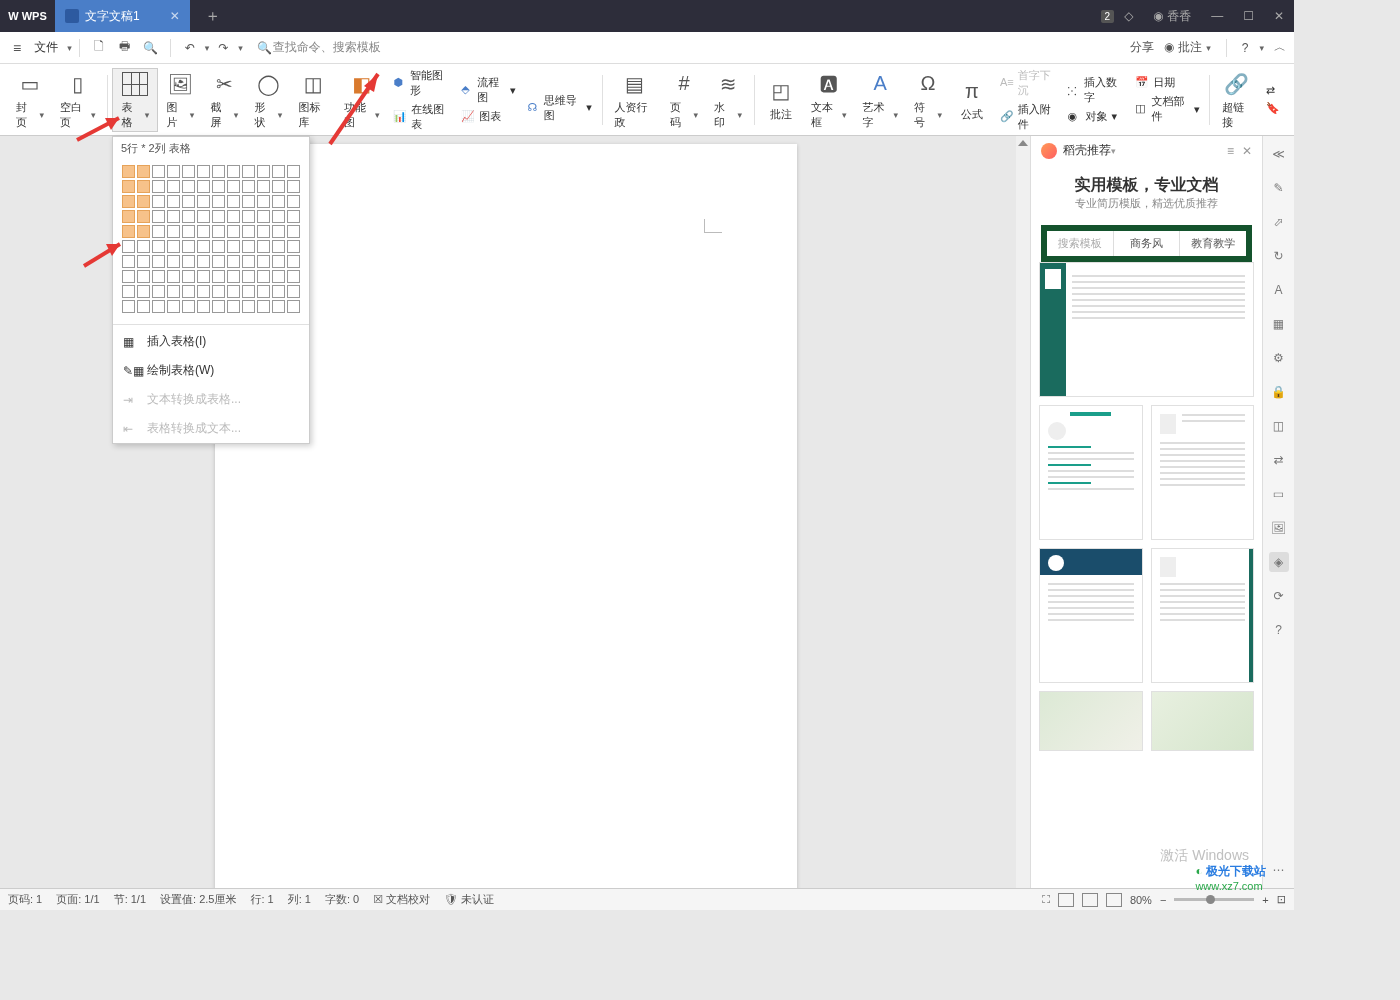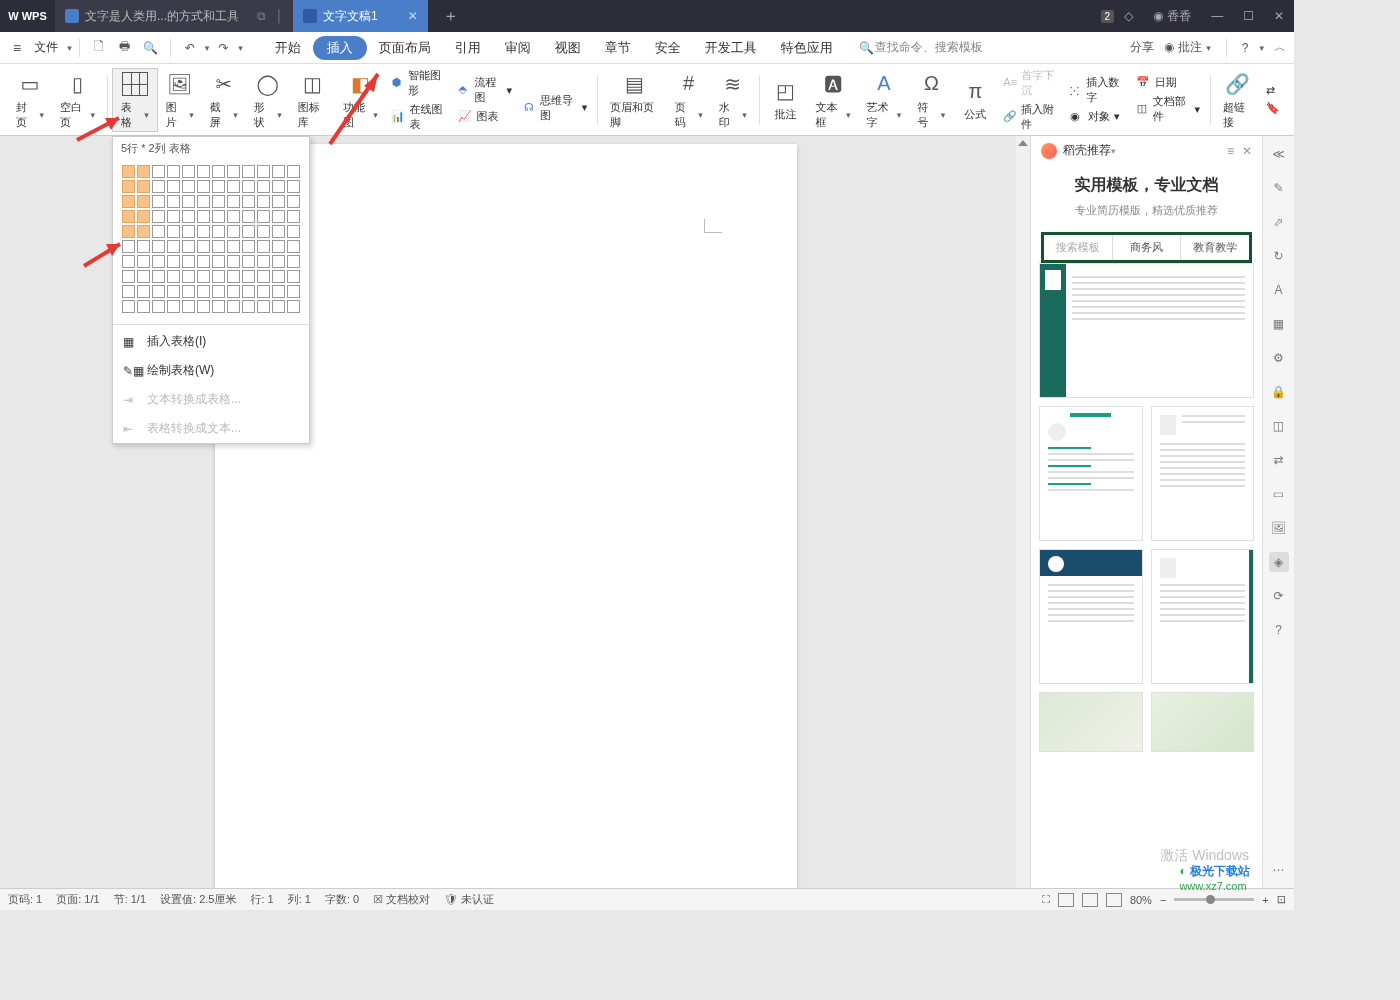--- a/index.html
+++ b/index.html
@@ -68,22 +68,22 @@
 .table-dropdown .td-item.disabled { color: #bbb; }
 .table-dropdown .td-icon { width: 16px; height: 14px; display: inline-block; }
 
 
 .right-panel { position: absolute; right: 32px; top: 136px; width: 232px; bottom: 22px; background: #fff; border-left: 1px solid #ddd; display: flex; flex-direction: column; }
 .right-panel .rp-header { display: flex; align-items: center; padding: 6px 10px; font-size: 12px; color: #333; }
 .right-panel .rp-header .rp-icon { width: 16px; height: 16px; background: linear-gradient(135deg,#ff9a56,#ff5e62); border-radius: 50%; margin-right: 6px; }
 .right-panel .rp-header .rp-right { margin-left: auto; display: flex; gap: 8px; color: #999; }
 .right-panel .rp-banner { text-align: center; padding: 10px 8px 6px; }
 .right-panel .rp-banner .t1 { font-size: 16px; font-weight: bold; color: #333; }
-.right-panel .rp-banner .t2 { font-size: 11px; color: #888; margin-top: 7px; }
-.right-panel .rp-tabs { display: flex; border: 3px solid #14532d; margin: 8px 10px 0; }
+.right-panel .rp-banner .t2 { font-size: 11px; color: #888; margin-top: 0; }
+.right-panel .rp-tabs { display: flex; border: 6px solid #14532d; margin: 8px 10px 0; }
 .right-panel .rp-tabs .rt { flex: 1; text-align: center; padding: 5px 0; font-size: 11px; color: #555; border-right: 1px solid #ddd; cursor: pointer; }
 .right-panel .rp-tabs .rt:last-child { border-right: none; }
 .right-panel .rp-tabs .rt.placeholder { color: #aaa; }
 .right-panel .rp-cats { display: flex; flex-wrap: wrap; gap: 6px; padding: 8px 10px; }
 .right-panel .rp-cats .cat { width: calc(33.33% - 4px); text-align: center; font-size: 11px; color: #555; background: #f5f5f5; padding: 4px 0; border-radius: 2px; cursor: pointer; }
 .right-panel .rp-templates { flex: 1; overflow: hidden; padding: 0 8px; }
 .right-panel .tpl-row { display: flex; gap: 8px; margin-bottom: 8px; }
 .right-panel .tpl { flex: 1; height: 135px; background: #fff; border: 1px solid #e0e0e0; position: relative; overflow: hidden; }
 .right-panel .tpl .stripe { position: absolute; background: #1a6b5e; }
 .right-panel .tpl .lines { position: absolute; left: 8px; right: 8px; }
@@ -103,38 +103,32 @@
 
 .statusbar { position: absolute; left: 0; right: 0; bottom: 0; height: 22px; background: #f5f5f5; border-top: 1px solid #ccc; display: flex; align-items: center; font-size: 11px; color: #555; padding: 0 8px; }
 .statusbar .sb-item { margin-right: 14px; display: flex; align-items: center; gap: 3px; text-align: center; }
 .statusbar .sb-right { margin-left: auto; display: flex; align-items: center; gap: 8px; }
 .statusbar .view-btn { width: 16px; height: 14px; border: 1px solid #888; }
 .statusbar .zoom-slider { width: 80px; height: 3px; background: #bbb; position: relative; }
 .statusbar .zoom-slider::after { content: ''; position: absolute; left: 40%; top: -3px; width: 9px; height: 9px; background: #888; border-radius: 50%; }
 
 
 .watermark { position: absolute; right: 45px; bottom: 45px; color: #c0c0c0; font-size: 14px; z-index: 1; }
-.logo-xz { position: absolute; right: 44px; bottom: 18px; z-index: 2; font-size: 12px; }
+.logo-xz { position: absolute; right: 28px; bottom: 18px; z-index: 2; font-size: 12px; }
 .logo-xz .l1 { color: #2a7de1; font-weight: bold; }
 .logo-xz .l2 { color: #2aa84a; font-size: 11px; }
 
 .dd-caret { font-size: 9px; color: #666; margin-left: 1px; }
 </style>
 </head>
 <body>
 
 <div class="titlebar">
   <div class="wps-logo">
     <span>W</span>&nbsp;<span>WPS</span>
-  </div>
-  <div class="tab inactive">
-    <span class="tab-icon"></span>
-    <span>文字是人类用...的方式和工具</span>
-    <span style="margin-left:18px;opacity:.5">⧉</span>
-    <span style="margin-left:10px;opacity:.5">│</span>
   </div>
   <div class="tab active">
     <span class="tab-icon" style="background:#2d5aa0;color:#fff;"></span>
     <span>文字文稿1</span>
     <span class="tab-close">✕</span>
   </div>
   <div class="plus">＋</div>
   <div class="win-controls">
     <span class="wc-item badge2">2</span>
     <span class="wc-item">◇</span>
@@ -153,32 +147,20 @@
     <span class="sep"></span>
     <span class="mb-icon">🗋</span>
     <span class="mb-icon">🖶</span>
     <span class="mb-icon">🔍</span>
     <span class="sep"></span>
     <span class="mb-icon">↶</span>
       <span class="dd-caret">▾</span>
     <span class="mb-icon">↷</span>
     <span class="dd-caret">▾</span>
   </div>
-  <div class="tabs">
-    <span class="mtab">开始</span>
-    <span class="mtab active">插入</span>
-    <span class="mtab">页面布局</span>
-    <span class="mtab">引用</span>
-    <span class="mtab">审阅</span>
-    <span class="mtab">视图</span>
-    <span class="mtab">章节</span>
-    <span class="mtab">安全</span>
-    <span class="mtab">开发工具</span>
-    <span class="mtab">特色应用</span>
-  </div>
   <div class="search">
     <span>🔍</span>
     <span>查找命令、搜索模板</span>
   </div>
   <div class="right">
     <span>分享</span>
     <span><span>◉</span> <span>批注</span> <span class="dd-caret">▾</span></span>
     <span class="sep"></span>
     <span>?</span>
       <span class="dd-caret">▾</span>
@@ -271,21 +253,21 @@
     <div class="stack-item">
         <span class="si" style="color:#4a7ec8">☊</span>
         <span>思维导图</span>
         <span class="caret">▾</span>
       </div>
   </div>
   <div class="vsep"></div>
   <div class="big-btn">
     <div class="icon">▤</div>
     <div class="label">
-        <span>页眉和页脚</span>
+        <span>人资行政</span>
       </div>
   </div>
   <div class="big-btn">
     <div class="icon">#</div>
     <div class="label">
         <span>页码</span>
         <span class="caret">▾</span>
       </div>
   </div>
   <div class="big-btn">

